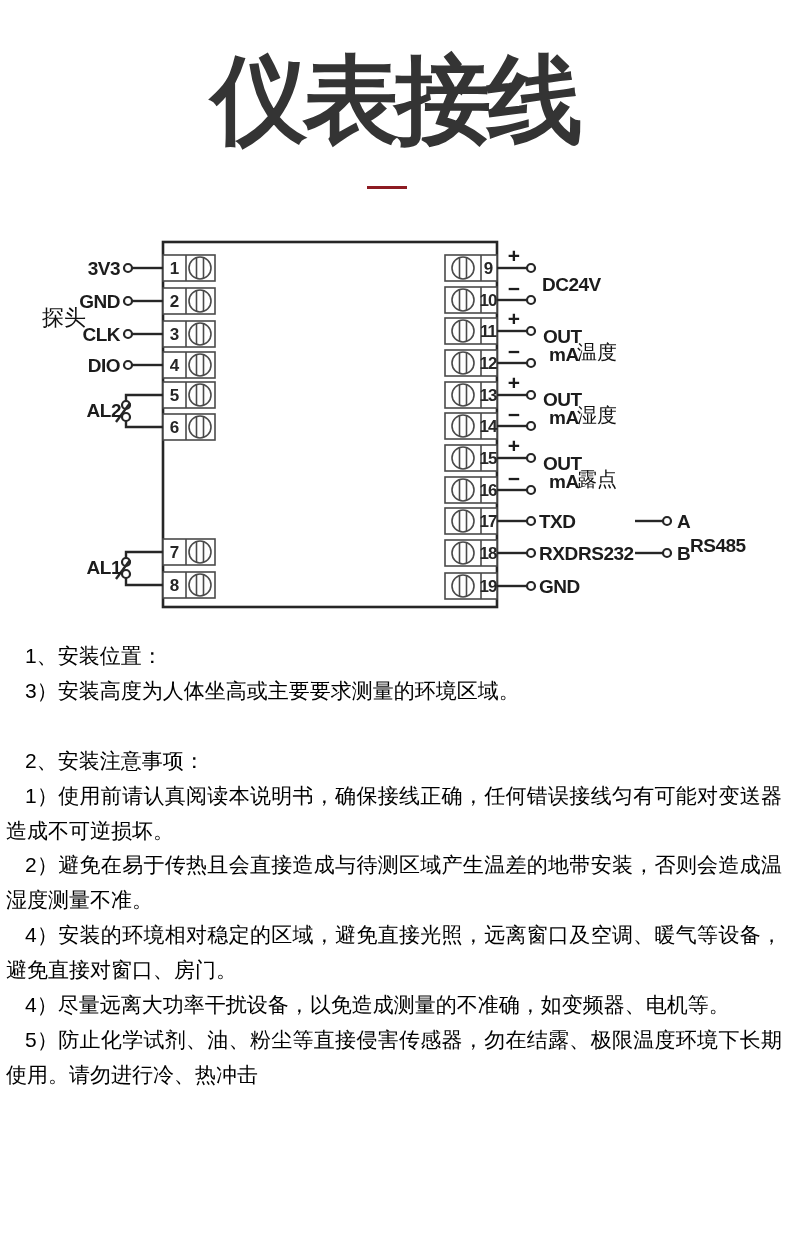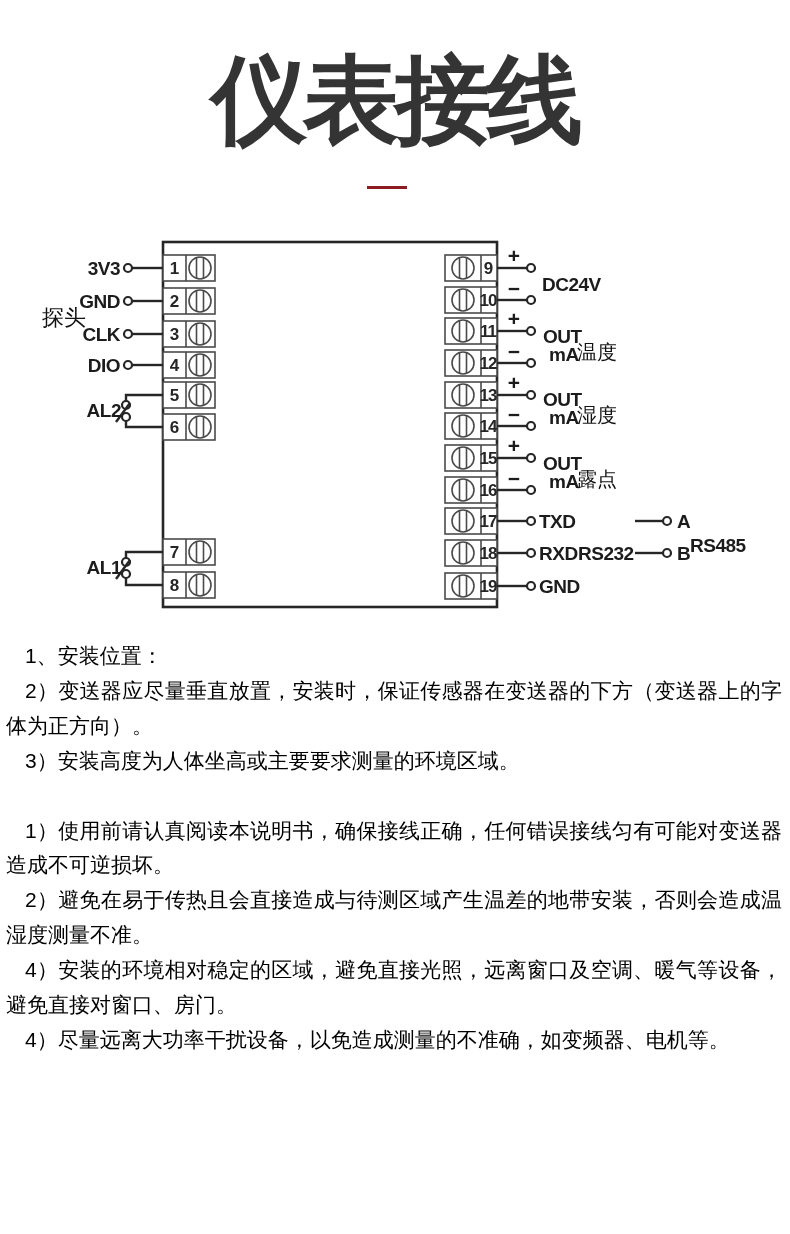--- a/index.html
+++ b/index.html
@@ -314,21 +314,22 @@
       <line class="wire" x1="635" y1="328" x2="663" y2="328"></line>
       <circle class="node" cx="667" cy="328" r="4"></circle>
     </g>
     <text class="sig" x="677" y="303">A</text>
     <text class="sig" x="677" y="335">B</text>
     <text class="sig" x="690" y="327">RS485</text>
   </svg>
 
   <div class="doc">
     <p>1、安装位置：</p>
-    <p>2）变送器应尽量垂直放置，安装时，保证传感器在变送器的下方（变送器上的字体为正方向）。</p>
     <p>3）安装高度为人体坐高或主要要求测量的环境区域。</p>
     <div class="secgap"></div>
+    <p>2、安装注意事项：</p>
     <p>1）使用前请认真阅读本说明书，确保接线正确，任何错误接线匀有可能对变送器造成不可逆损坏。</p>
     <p>2）避免在易于传热且会直接造成与待测区域产生温差的地带安装，否则会造成温湿度测量不准。</p>
     <p>4）安装的环境相对稳定的区域，避免直接光照，远离窗口及空调、暖气等设备，避免直接对窗口、房门。</p>
     <p>4）尽量远离大功率干扰设备，以免造成测量的不准确，如变频器、电机等。</p>
+    <p>5）防止化学试剂、油、粉尘等直接侵害传感器，勿在结露、极限温度环境下长期使用。请勿进行冷、热冲击</p>
   </div>
 </div>
 
 </body></html>

